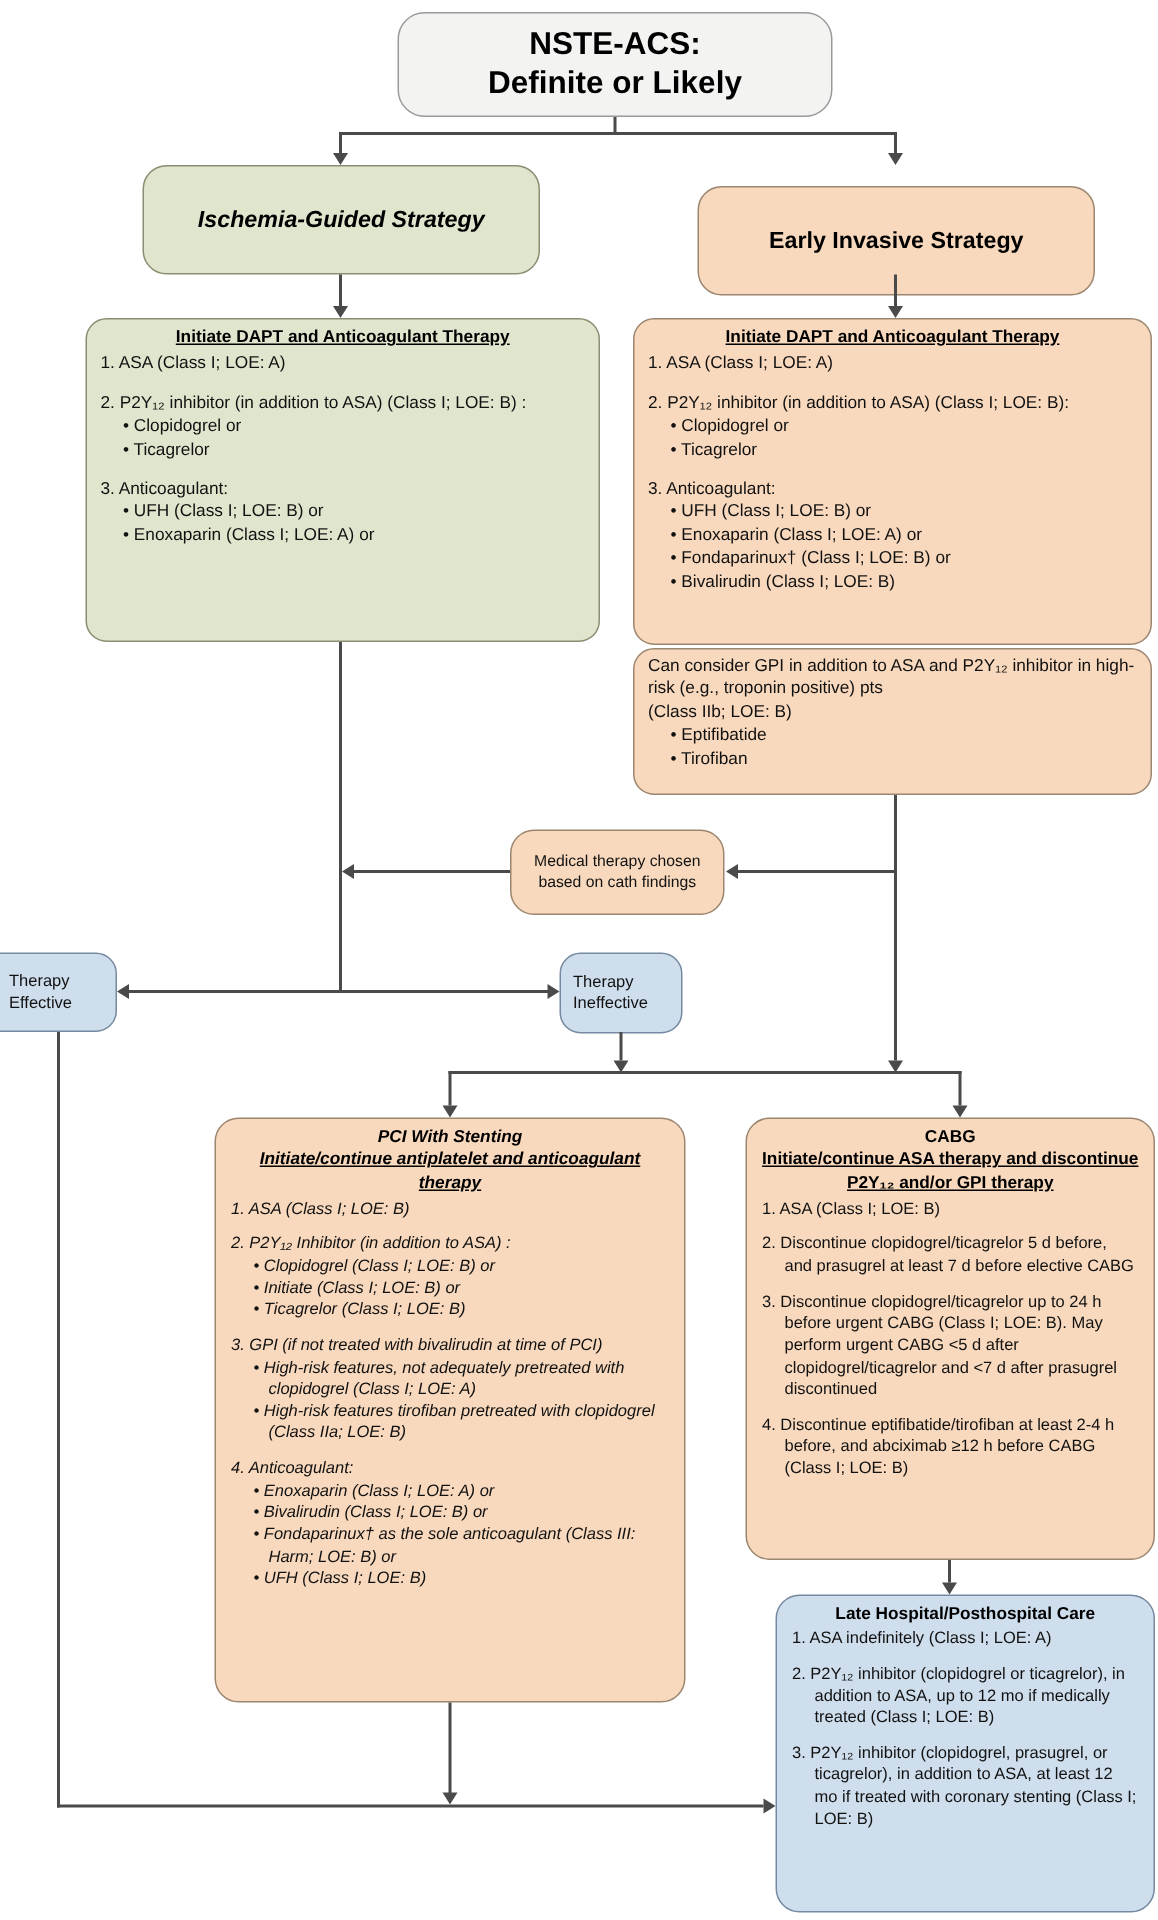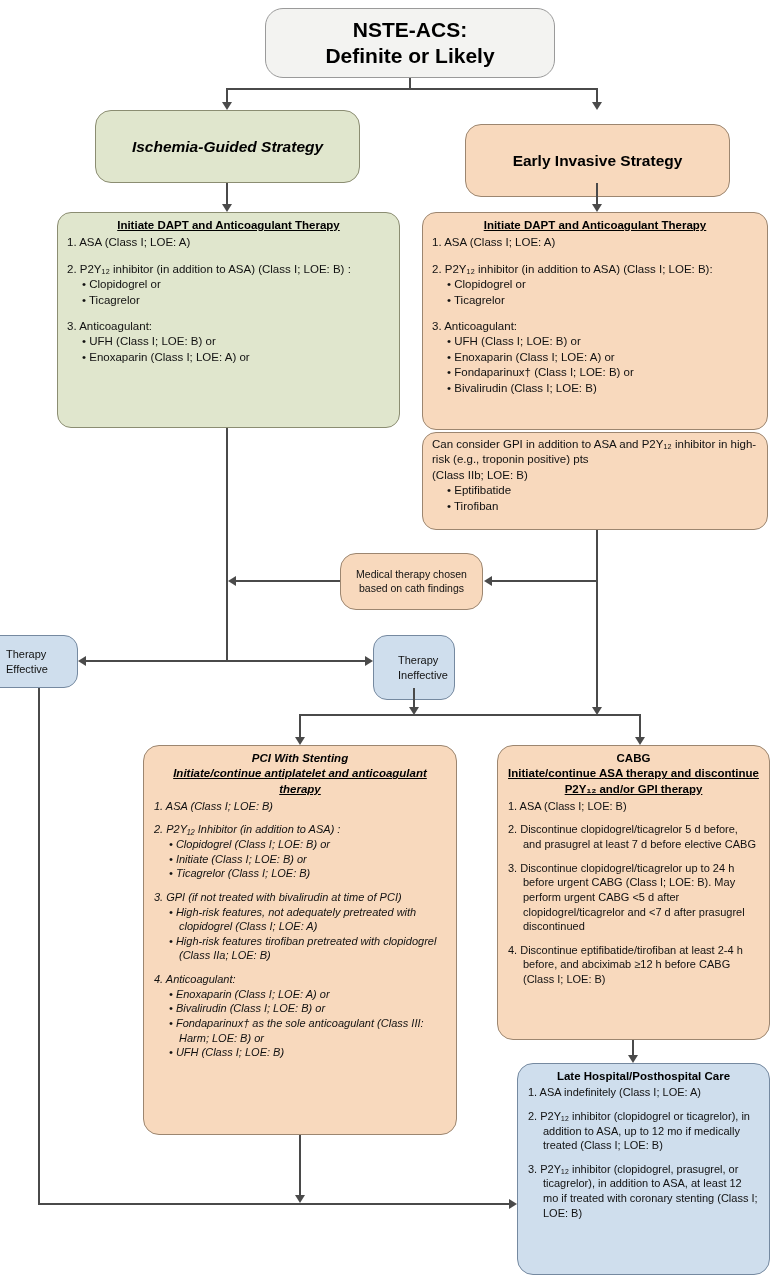--- a/index.html
+++ b/index.html
@@ -83,21 +83,21 @@
     <div class="bul">• Tirofiban</div>
   </div>
 
   <div class="box orange center-flex" style="left:340px;top:553px;width:143px;height:57px;border-radius:16px;font-size:10.5px;line-height:1.3;padding:2px 6px;">
     <div>Medical therapy chosen based on cath findings</div>
   </div>
 
   <div class="box blue" style="left:-14px;top:635px;width:92px;height:53px;border-radius:14px;font-size:11px;line-height:1.3;display:flex;align-items:center;padding-left:19px;">
     <div>Therapy Effective</div>
   </div>
-  <div class="box blue" style="left:373px;top:635px;width:82px;height:65px;border-radius:14px;font-size:11px;line-height:1.3;display:flex;align-items:center;padding-left:24px;">
+  <div class="box blue" style="left:373px;top:635px;width:82px;height:54px;border-radius:14px;font-size:11px;line-height:1.3;display:flex;align-items:center;padding-left:8px;">
     <div>Therapy Ineffective</div>
   </div>
 
   <div class="box orange content-sm" style="left:143px;top:745px;width:314px;height:390px;border-radius:16px;font-style:italic;">
     <div class="ttl">PCI With Stenting</div>
     <div class="hdr">Initiate/continue antiplatelet and anticoagulant therapy</div>
     <div class="num">1. ASA (Class I; LOE: B)</div>
     <div class="gap-sm"></div>
     <div class="num">2. P2Y₁₂ Inhibitor (in addition to ASA) :</div>
     <div class="bul">• Clopidogrel (Class I; LOE: B) or</div>

